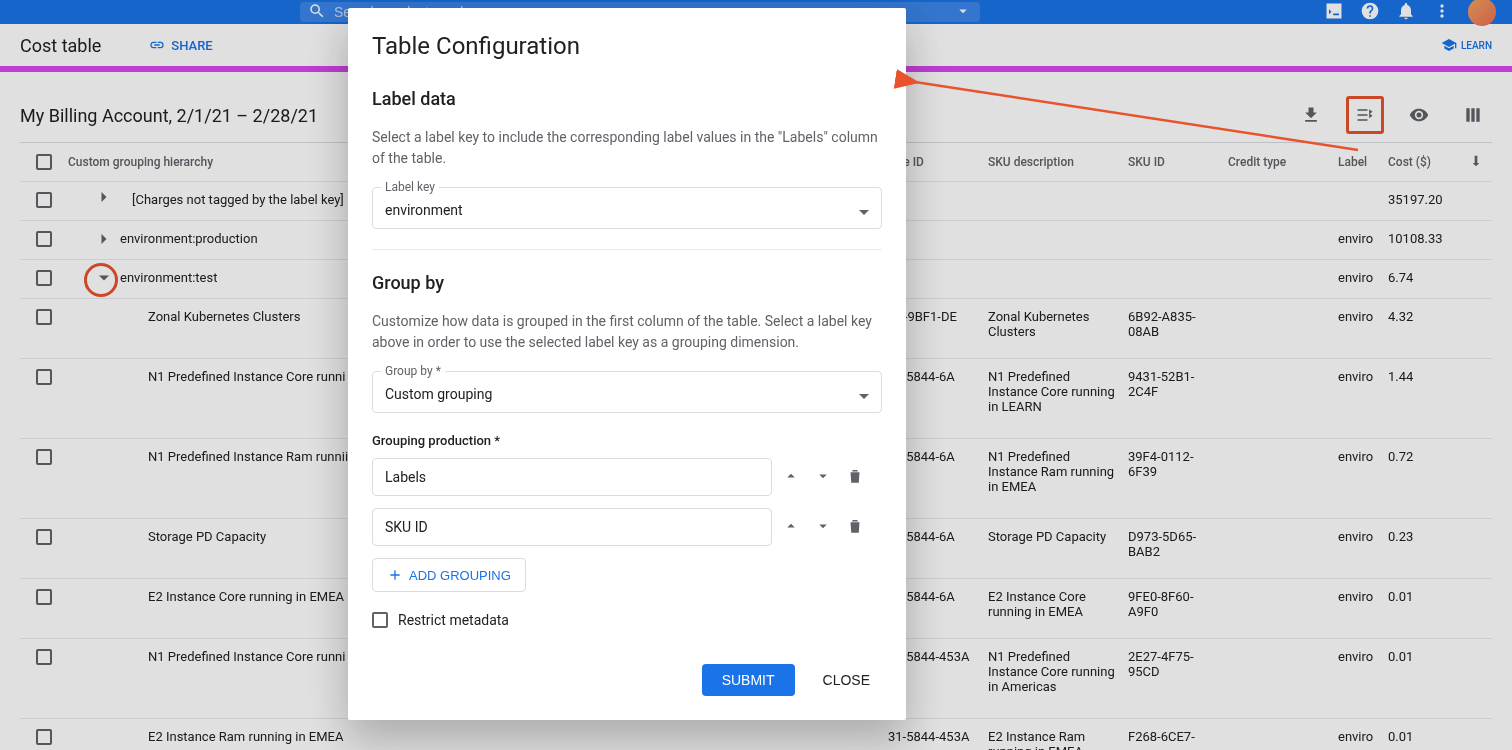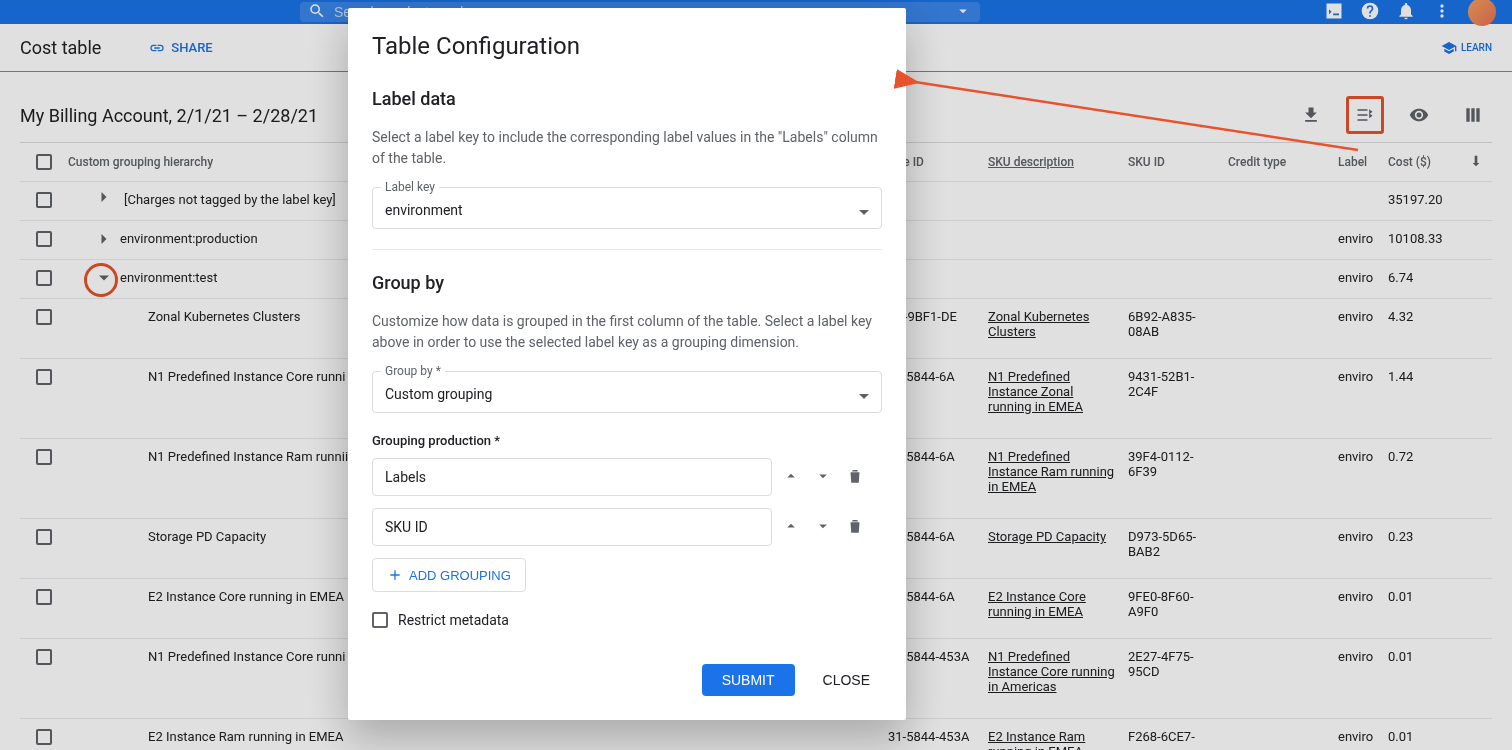--- a/index.html
+++ b/index.html
@@ -9,21 +9,21 @@
 .topbar { background: #1a73e8; height: 24px; width: 100%; display: flex; align-items: center; padding: 0 16px; color: #fff; position: relative; }
 .search-wrap { position: absolute; left: 300px; display: flex; align-items: center; background: rgba(255,255,255,0.15); border-radius: 4px; padding: 0 8px; height: 20px; width: 680px; }
 .search-wrap svg { fill: #fff; width: 18px; height: 18px; }
 .search-wrap input { background: transparent; border: none; color: rgba(255,255,255,0.7); font-size: 14px; margin-left: 8px; flex: 1; outline: none; }
 .search-wrap input::placeholder { color: rgba(255,255,255,0.7); }
 .topbar-right { position: absolute; right: 16px; display: flex; align-items: center; gap: 16px; }
 .topbar-right svg { fill: #fff; width: 20px; height: 20px; }
 .avatar { width: 28px; height: 28px; border-radius: 50%; background: linear-gradient(135deg, #f4a261, #e76f51); }
 
 
-.secondbar { height: 48px; border-bottom: 1px solid #d946ef; display: flex; align-items: center; padding: 0 20px; }
+.secondbar { height: 48px; border-bottom: 6px solid #d946ef; display: flex; align-items: center; padding: 0 20px; }
 .page-title { font-size: 18px; color: #202124; }
 .share-btn { margin-left: 48px; color: #1a73e8; font-size: 13px; font-weight: 500; display: flex; align-items: center; gap: 6px; }
 .learn-btn { margin-left: auto; color: #1a73e8; font-size: 10px; font-weight: 500; display: flex; align-items: center; gap: 4px; }
 
 
 .content { padding: 24px 20px 0; }
 .account-row { display: flex; align-items: center; margin-bottom: 8px; }
 .account-title { font-size: 18px; font-weight: 400; color: #202124; }
 .toolbar-icons { margin-left: auto; display: flex; align-items: center; gap: 16px; }
 .toolbar-icons svg { width: 20px; height: 20px; fill: #5f6368; }
@@ -31,21 +31,21 @@
 .toolbar-icon-box.highlighted { border: 3px solid #e8532d; border-radius: 3px; }
 
 
 .table-container { border-top: 1px solid #dadce0; }
 .table-head, .table-row { display: flex; align-items: center; border-bottom: 1px solid #e8eaed; min-height: 39px; }
 .table-head { font-weight: 500; color: #5f6368; font-size: 12px; background: #fff; }
 .table-row { font-size: 13px; color: #202124; }
 .cell-check { width: 60px; display: flex; justify-content: center; }
 .cell-hierarchy { flex: 0 0 820px; padding-left: 0; display: flex; align-items: center; gap: 6px; }
 .cell-svcid { flex: 0 0 100px; }
-.cell-sku { flex: 0 0 140px; text-decoration: underline; }
+.cell-sku { flex: 0 0 140px; }
 .cell-skuid { flex: 0 0 100px; }
 .cell-credit { flex: 0 0 110px; }
 .cell-label { flex: 0 0 50px; }
 .cell-cost { flex: 0 0 80px; text-align: left; }
 .cell-sort { width: 30px; }
 .checkbox { width: 16px; height: 16px; border: 2px solid #5f6368; border-radius: 2px; }
 .expand-icon { width: 20px; display: inline-flex; justify-content: center; }
 .expand-icon svg { width: 10px; height: 10px; fill: #5f6368; }
 .indent-1 { padding-left: 26px; }
 .indent-2 { padding-left: 80px; }
@@ -168,21 +168,21 @@
       <div class="cell-sort"><svg viewBox="0 0 24 24" width="16" height="16" fill="#5f6368">
             <path d="M12 20l-5-5h3V4h4v11h3l-5 5z"></path>
           </svg></div>
     </div>
     <div id="table-body">
         <div class="table-row" style="min-height: 39px; align-items: flex-start; padding-top: 10px; padding-bottom: 10px;">
           <div class="cell-check">
             <div class="checkbox"></div>
           </div>
           <div class="cell-hierarchy">
-            <div class="indent-1" style="display: flex; gap: 10px;">
+            <div class="indent-1" style="display: flex; gap: 18px;">
               <span class="expand-icon">
                 <svg viewBox="0 0 5 10">
                   <path d="M0 0l5 5-5 5z"></path>
                 </svg>
               </span>
               <span>[Charges not tagged by the label key]</span>
             </div>
           </div>
           <div class="cell-svcid" style="word-break: break-word; padding-right: 8px;"></div>
           <div class="cell-sku" style="word-break: break-word; padding-right: 8px;"></div>
@@ -256,21 +256,21 @@
         <div class="table-row" style="min-height: 80px; align-items: flex-start; padding-top: 10px; padding-bottom: 10px;">
           <div class="cell-check">
             <div class="checkbox"></div>
           </div>
           <div class="cell-hierarchy">
             <div class="indent-2" style="display: flex; align-items: center; gap: 6px;">
               <span>N1 Predefined Instance Core runni</span>
             </div>
           </div>
           <div class="cell-svcid" style="word-break: break-word; padding-right: 8px;">31-5844-6A</div>
-          <div class="cell-sku" style="word-break: break-word; padding-right: 8px;">N1 Predefined Instance Zonal running in EMEA</div>
+          <div class="cell-sku" style="word-break: break-word; padding-right: 8px;">N1 Predefined Instance Core running in LEARN</div>
           <div class="cell-skuid" style="word-break: break-word; padding-right: 8px;">9431-52B1-2C4F</div>
           <div class="cell-credit" style="word-break: break-word; padding-right: 8px;"></div>
           <div class="cell-label" style="word-break: break-word; padding-right: 8px;">enviro</div>
           <div class="cell-cost" style="word-break: break-word; padding-right: 8px;">1.44</div>
           <div class="cell-sort"></div>
         </div>
         <div class="table-row" style="min-height: 80px; align-items: flex-start; padding-top: 10px; padding-bottom: 10px;">
           <div class="cell-check">
             <div class="checkbox"></div>
           </div>

